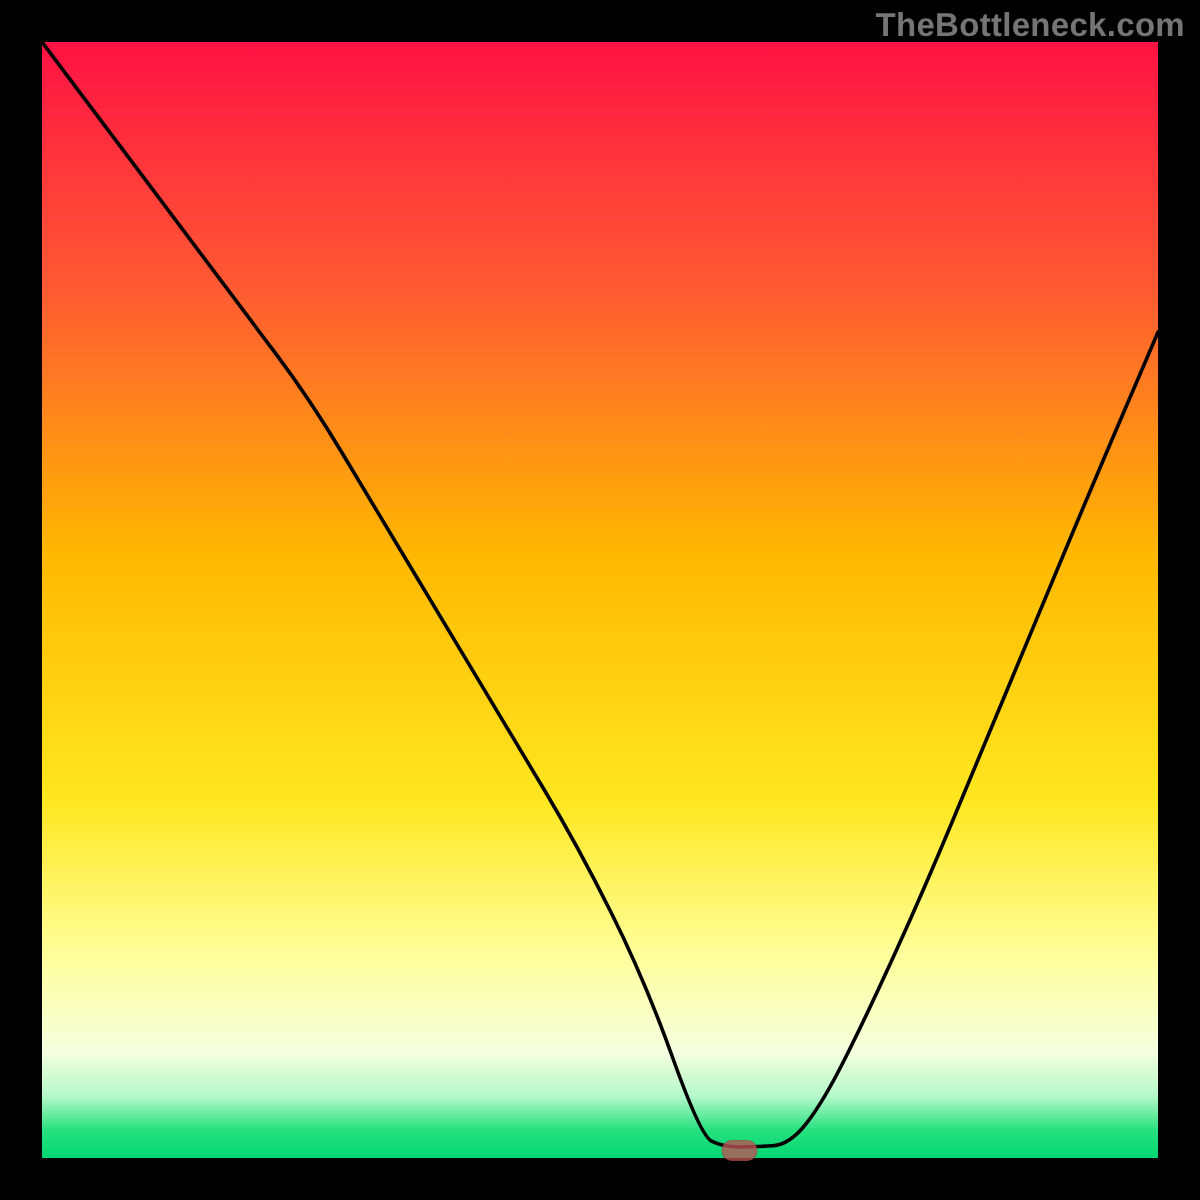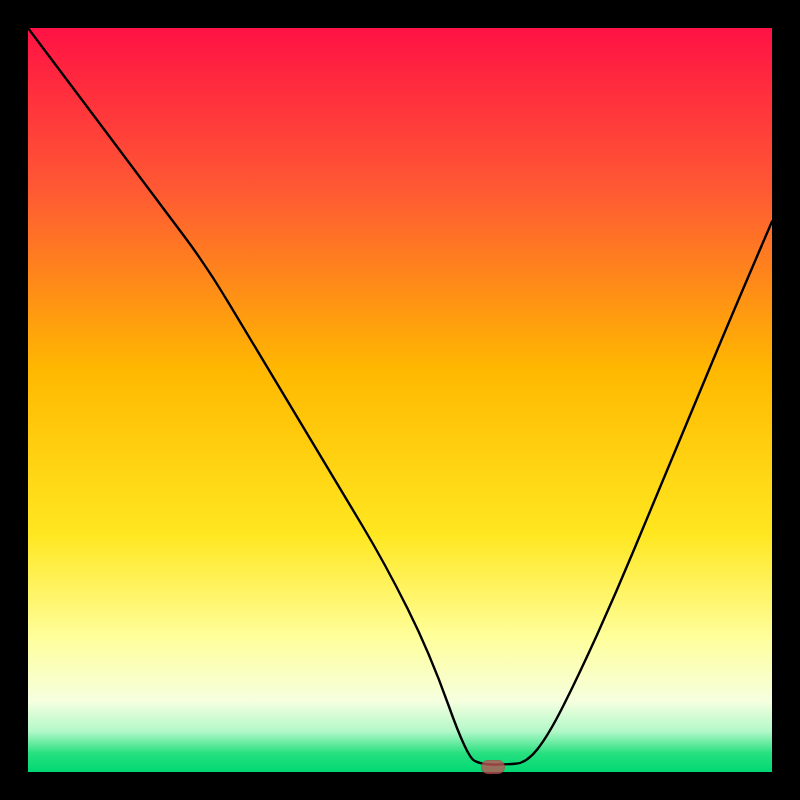--- a/index.html
+++ b/index.html
@@ -55,20 +55,21 @@
     border-radius: 7px;
     background: rgba(191, 82, 85, 0.78);
     box-shadow: 0 0 0 0.5px rgba(0,0,0,0.15) inset;
     transform: translate(-50%, -50%);
   }
 </style>
 </head>
 <body>
 
 <div class="outer">
+  <div class="watermark">TheBottleneck.com</div>
 
   <div class="plot">
 
     <svg class="gradient-svg" viewBox="0 0 744 744" preserveAspectRatio="none">
       <defs>
         <linearGradient id="bg" x1="0" y1="0" x2="0" y2="1">
             <stop offset="0%" stop-color="#ff1244"></stop>
             <stop offset="22%" stop-color="#ff5a33"></stop>
             <stop offset="46%" stop-color="#ffb800"></stop>
             <stop offset="68%" stop-color="#ffe720"></stop>

